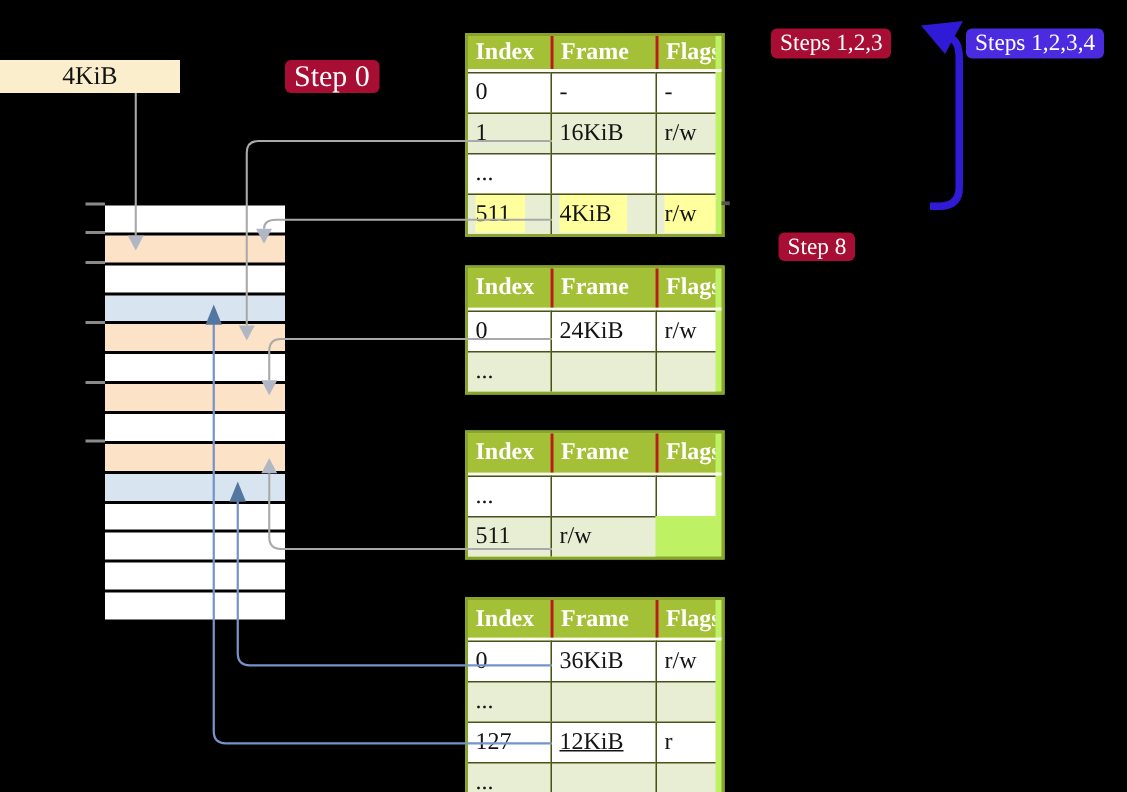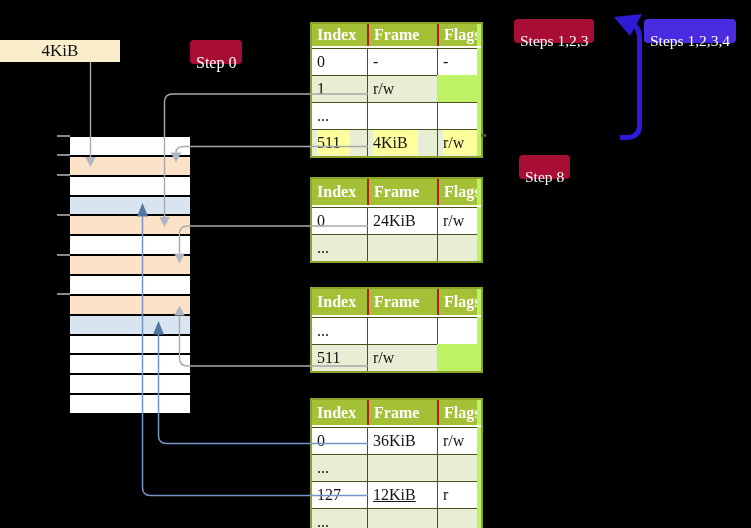--- a/index.html
+++ b/index.html
@@ -11,21 +11,21 @@
   .abs{position:absolute;box-sizing:border-box;}
 
   
   .label-cream{
     background:#faeecd;color:#111;text-align:center;
     font-size:17px;line-height:22px;
   }
   .badge{
     color:#fff;text-align:center;border-radius:4px;
     font-size:15.5px;line-height:20px;white-space:nowrap;
-    padding:12px 6px;
+    padding:0 6px;
   }
   .badge.crimson{background:#a80d33;}
   .badge.blueviolet{background:#4a2be0;}
 
   
   .mem-row{position:absolute;left:70px;width:120px;}
   .mem-white{background:#ffffff;}
   .mem-peach{background:#fce3c7;}
   .mem-blue{background:#d9e4f1;}
   .tick{position:absolute;left:57px;width:13px;height:2px;background:#8a8a8a;}
@@ -49,21 +49,21 @@
   .hl{background:#ffff9e;display:inline-block;padding:0 10px 0 0;}
   .hl.full{padding:0 28px 0 0;}
 
   svg{position:absolute;left:0;top:0;pointer-events:none;}
 </style>
 </head>
 <body>
 
 <div class="abs label-cream" style="left:0;top:40px;width:120px;height:22px;">4KiB</div>
 
-<div class="abs badge crimson" style="left:190px;top:40px;height:22px;line-height:22px;font-size:16px;">Step 0</div>
+<div class="abs badge crimson" style="left:190px;top:40px;height:22px;line-height:22px;font-size:20px;">Step 0</div>
 
 <div class="abs badge crimson" style="left:514px;top:19px;height:20px;">Steps 1,2,3</div>
 
 <div class="abs badge blueviolet" style="left:644px;top:19px;height:20px;">Steps 1,2,3,4</div>
 
 <div class="abs badge crimson" style="left:519px;top:155px;height:19px;line-height:19px;">Step 8</div>
 
 <div id="memory-column">
     <div class="mem-row mem-white" style="top: 137px; height: 17.857px;"></div>
     <div class="mem-row mem-peach" style="top: 156.857px; height: 17.857px;"></div>
@@ -94,20 +94,21 @@
         <div class="pcell c1" style="height: 22px; line-height: 22px;">Frame</div>
         <div class="pcell c2" style="height: 22px; line-height: 22px;">Flags</div>
       </div>
       <div class="prow">
         <div class="pcell c0" style="height: 26px; line-height: 25px;">0</div>
         <div class="pcell c1" style="height: 26px; line-height: 25px;">-</div>
         <div class="pcell c2" style="height: 26px; line-height: 25px;">-</div>
       </div>
       <div class="prow shaded">
         <div class="pcell c0" style="height: 26px; line-height: 25px;">1</div>
+        <div class="pcell c1" style="height: 26px; line-height: 25px;">16KiB</div>
         <div class="pcell c2" style="height: 26px; line-height: 25px;">r/w</div>
       </div>
       <div class="prow">
         <div class="pcell c0" style="height: 26px; line-height: 25px;">...</div>
         <div class="pcell c1" style="height: 26px; line-height: 25px;"></div>
         <div class="pcell c2" style="height: 26px; line-height: 25px;"></div>
       </div>
       <div class="prow shaded">
         <div class="pcell c0" style="height: 26px; line-height: 25px;"><span class="hl">511</span></div>
         <div class="pcell c1" style="height: 26px; line-height: 25px;"><span class="hl">4KiB</span></div>

